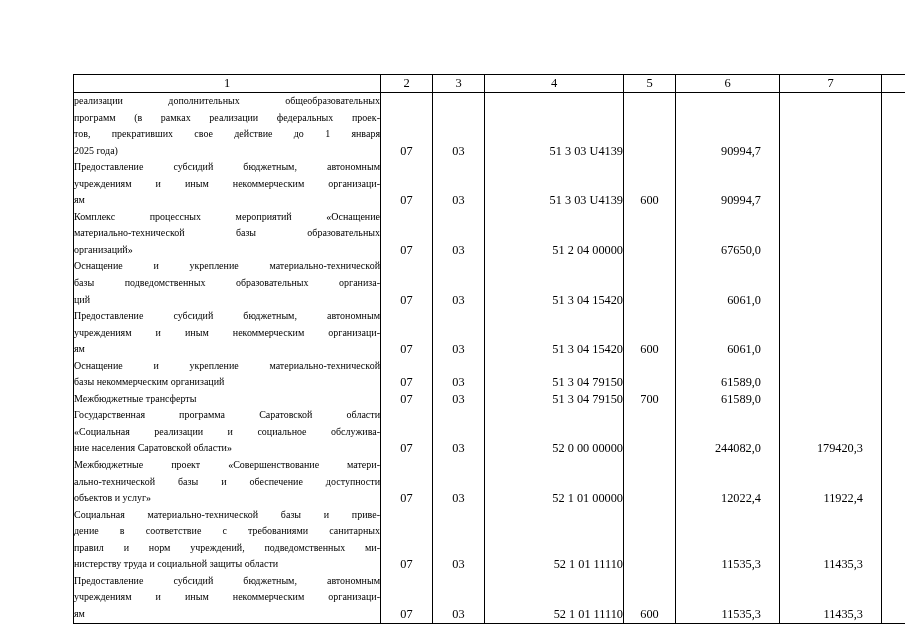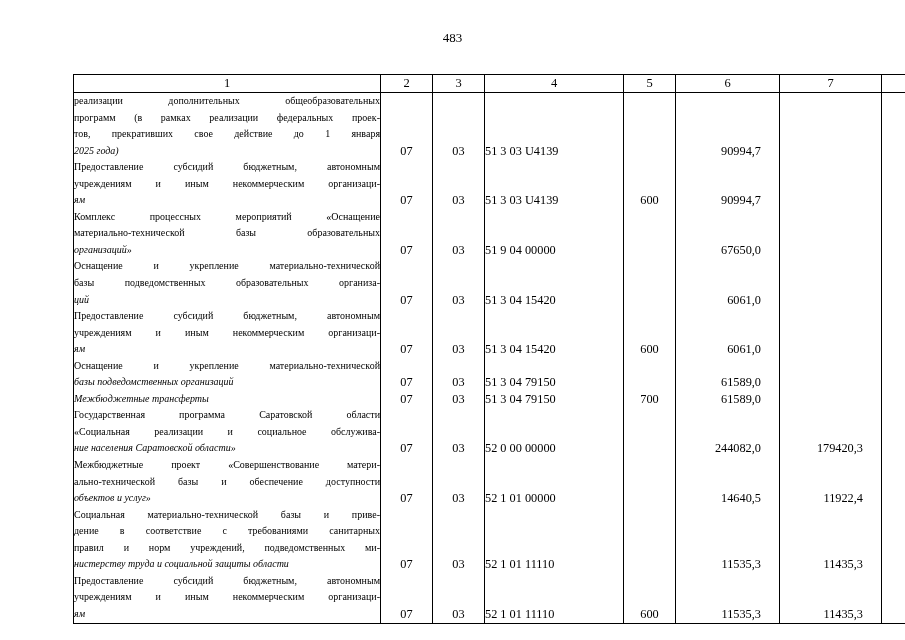--- a/index.html
+++ b/index.html
@@ -64,46 +64,44 @@
     text-align-last: justify;
     font-size: 10px;
     line-height: 16.55px;
     height: 16.55px;
     white-space: nowrap;
     overflow: hidden;
   }
   .txtline.last {
     text-align: left;
     text-align-last: left;
-    font-style: italic;
   }
   .cellline {
     height: 16.55px;
     line-height: 16.55px;
     font-size: 12.3px;
     text-align: center;
     white-space: nowrap;
   }
   .cellline.right {
     text-align: right;
     padding-right: 18px;
   }
   .cellline.code {
-    text-align: left;
+    text-align: right;
   }
   .blank {
     visibility: hidden;
   }
 </style>
 </head>
 <body>
 
 <div class="page">
 
-  <div class="page-number">483</div>
 
   <div class="table-wrap">
     <table class="doc">
       <colgroup>
         <col style="width:307px">
         <col style="width:52px">
         <col style="width:52px">
         <col style="width:139px">
         <col style="width:52px">
         <col style="width:104px">
@@ -134,21 +132,21 @@
                 <div class="txtline">Комплекс процессных мероприятий «Оснащение</div>
                 <div class="txtline">материально-технической базы образовательных</div>
                 <div class="txtline last">организаций»</div>
                 <div class="txtline">Оснащение и укрепление материально-технической</div>
                 <div class="txtline">базы подведомственных образовательных организа-</div>
                 <div class="txtline last">ций</div>
                 <div class="txtline">Предоставление субсидий бюджетным, автономным</div>
                 <div class="txtline">учреждениям и иным некоммерческим организаци-</div>
                 <div class="txtline last">ям</div>
                 <div class="txtline">Оснащение и укрепление материально-технической</div>
-                <div class="txtline last">базы подведомственных организаций</div>
+                <div class="txtline last">базы некоммерческим организаций</div>
                 <div class="txtline last">Межбюджетные трансферты</div>
                 <div class="txtline">Государственная программа Саратовской области</div>
                 <div class="txtline">«Социальная реализации и социальное обслужива-</div>
                 <div class="txtline last">ние населения Саратовской области»</div>
                 <div class="txtline">Межбюджетные проект «Совершенствование матери-</div>
                 <div class="txtline">ально-технической базы и обеспечение доступности</div>
                 <div class="txtline last">объектов и услуг»</div>
                 <div class="txtline">Социальная материально-технической базы и приве-</div>
                 <div class="txtline">дение в соответствие с требованиями санитарных</div>
                 <div class="txtline">правил и норм учреждений, подведомственных ми-</div>
@@ -234,21 +232,21 @@
             <div id="col4">
                 <div class="cellline code blank">.</div>
                 <div class="cellline code blank">.</div>
                 <div class="cellline code blank">.</div>
                 <div class="cellline code">51 3 03 U4139</div>
                 <div class="cellline code blank">.</div>
                 <div class="cellline code blank">.</div>
                 <div class="cellline code">51 3 03 U4139</div>
                 <div class="cellline code blank">.</div>
                 <div class="cellline code blank">.</div>
-                <div class="cellline code">51 9 04 00000</div>
+                <div class="cellline code">51 2 04 00000</div>
                 <div class="cellline code blank">.</div>
                 <div class="cellline code blank">.</div>
                 <div class="cellline code">51 3 04 15420</div>
                 <div class="cellline code blank">.</div>
                 <div class="cellline code blank">.</div>
                 <div class="cellline code">51 3 04 15420</div>
                 <div class="cellline code blank">.</div>
                 <div class="cellline code">51 3 04 79150</div>
                 <div class="cellline code">51 3 04 79150</div>
                 <div class="cellline code blank">.</div>
@@ -321,21 +319,21 @@
                 <div class="cellline right blank">.</div>
                 <div class="cellline right">6061,0</div>
                 <div class="cellline right blank">.</div>
                 <div class="cellline right">61589,0</div>
                 <div class="cellline right">61589,0</div>
                 <div class="cellline right blank">.</div>
                 <div class="cellline right blank">.</div>
                 <div class="cellline right">244082,0</div>
                 <div class="cellline right blank">.</div>
                 <div class="cellline right blank">.</div>
-                <div class="cellline right">14640,5</div>
+                <div class="cellline right">12022,4</div>
                 <div class="cellline right blank">.</div>
                 <div class="cellline right blank">.</div>
                 <div class="cellline right blank">.</div>
                 <div class="cellline right">11535,3</div>
                 <div class="cellline right blank">.</div>
                 <div class="cellline right blank">.</div>
                 <div class="cellline right">11535,3</div>
               </div>
           </td>
           <td class="body-cell">

